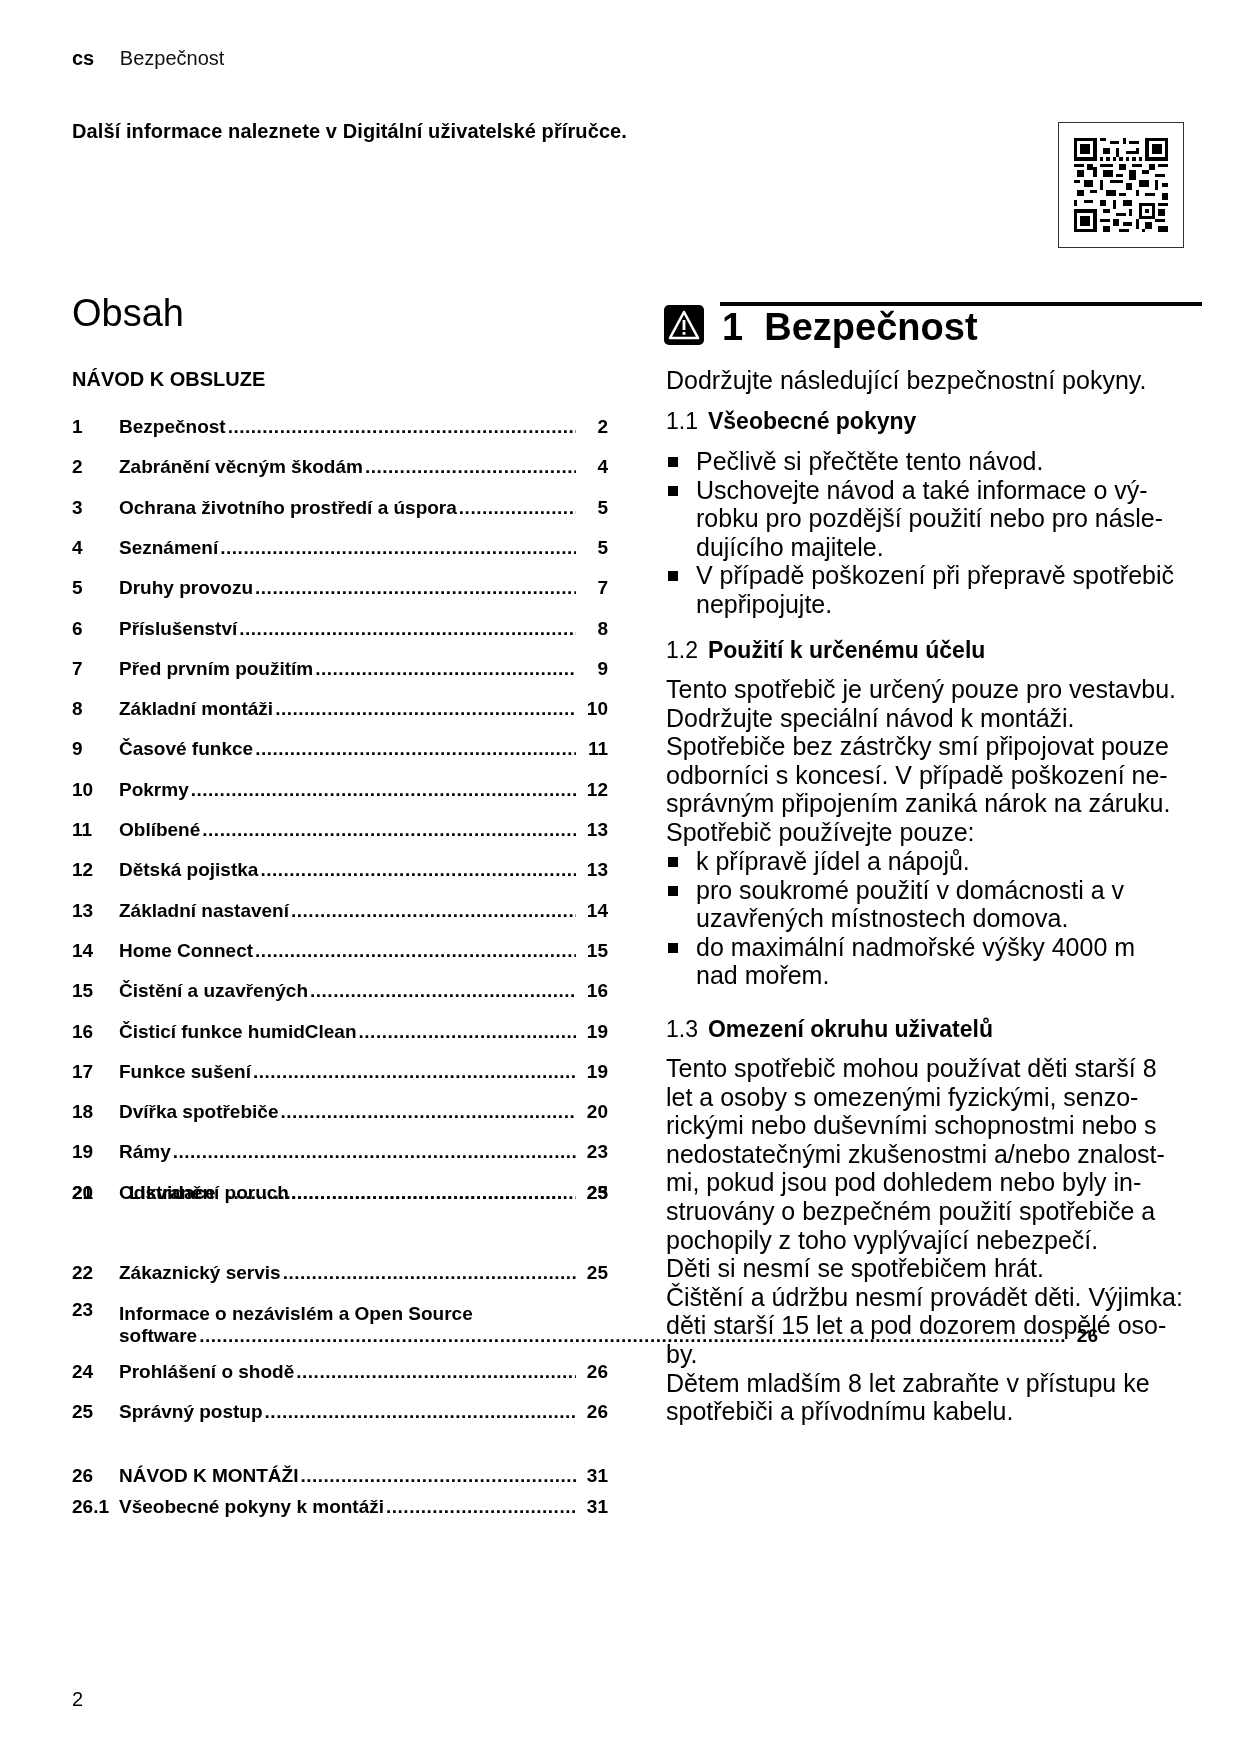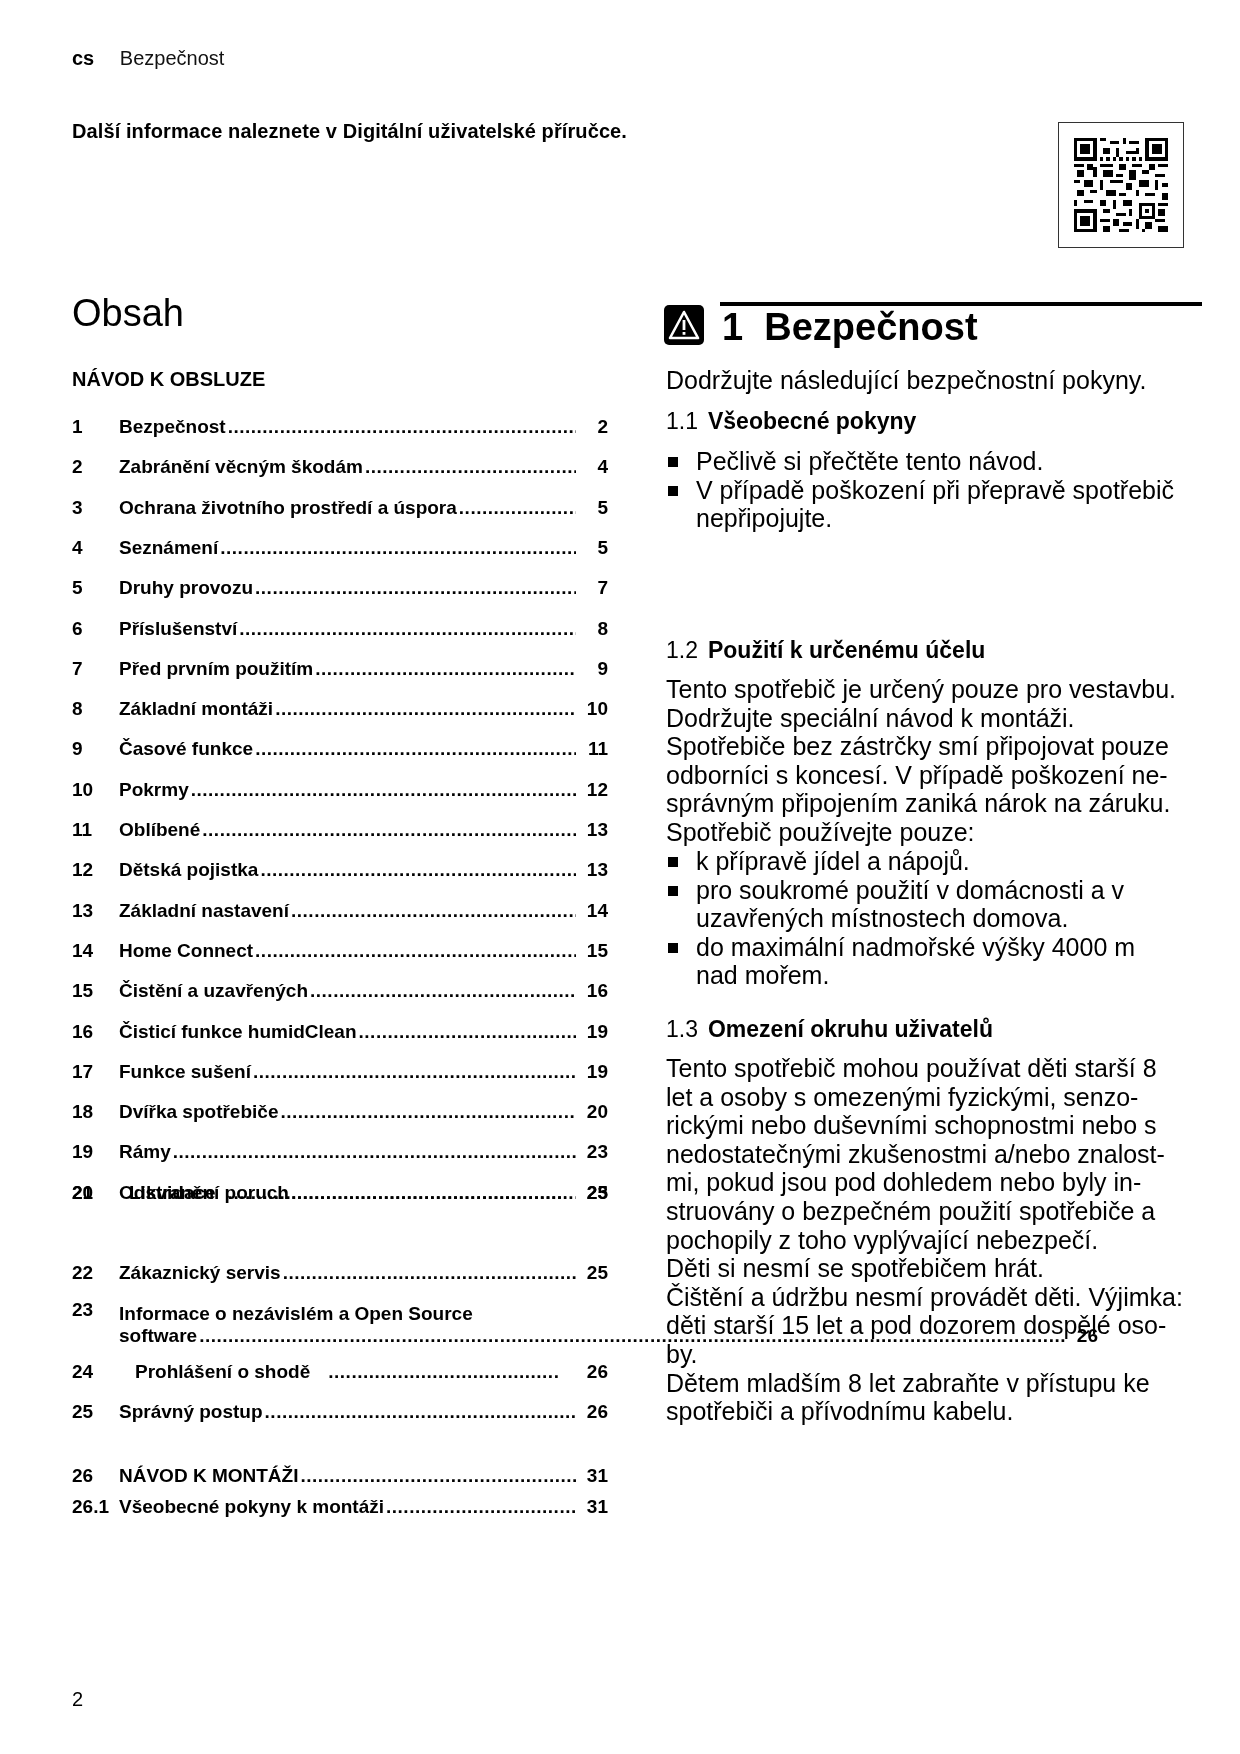--- a/index.html
+++ b/index.html
@@ -269,21 +269,21 @@
       <span class="num" style="align-self:flex-start">23</span>
       <div class="lbl-wrap">
         <span>Informace o nezávislém a Open Source</span>
         <div class="line2">
           <span class="lbl">software</span>
           <span class="dots"></span>
           <span class="pg">26</span>
         </div>
       </div>
     </div>
-    <div class="toc-row" style="top: 1356.6px; gap: 16px;">
+    <div class="toc-row" style="top: 1356.6px;">
       <span class="num">24</span>
       <span class="lbl">Prohlášení o shodě</span>
       <span class="dots"></span>
       <span class="pg">26</span>
     </div>
     <div class="toc-row" style="top: 1396.9px;">
       <span class="num">25</span>
       <span class="lbl">Správný postup</span>
       <span class="dots"></span>
       <span class="pg">26</span>
@@ -314,20 +314,21 @@
   <span>1</span>&nbsp;&nbsp;<span>Bezpečnost</span>
 </div>
 
 <div class="abs rc body-text" style="top:366px;">Dodržujte následující bezpečnostní pokyny.</div>
 
 <div class="abs rc h2" style="top:408px;">
   <span class="n">1.1</span><span>Všeobecné pokyny</span>
 </div>
 <ul class="abs rc sq body-text" style="top:447px;">
   <li>Pečlivě si přečtěte tento návod.</li>
+  <li>Uschovejte návod a také informace o vý-<br>robku pro pozdější použití nebo pro násle-<br>dujícího majitele.</li>
   <li>V případě poškození při přepravě spotřebič<br>nepřipojujte.</li>
 </ul>
 
 <div class="abs rc h2" style="top:637px;">
   <span class="n">1.2</span><span>Použití k určenému účelu</span>
 </div>
 <div class="abs rc body-text" style="top:675px;">
   Tento spotřebič je určený pouze pro vestavbu.<br>Dodržujte speciální návod k montáži.<br>Spotřebiče bez zástrčky smí připojovat pouze<br>odborníci s koncesí. V případě poškození ne-<br>správným připojením zaniká nárok na záruku.<br><span>Spotřebič používejte pouze:</span>
 </div>
 <ul class="abs rc sq body-text" style="top:847px;">

